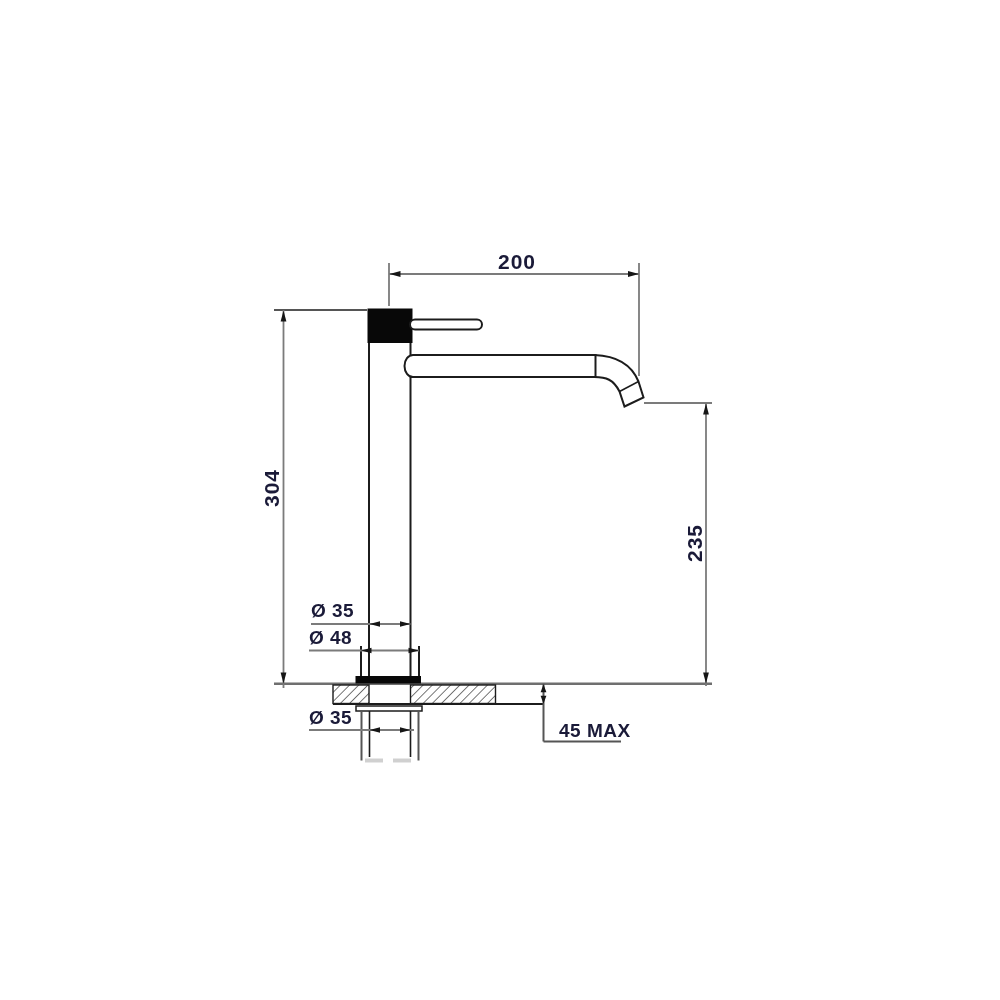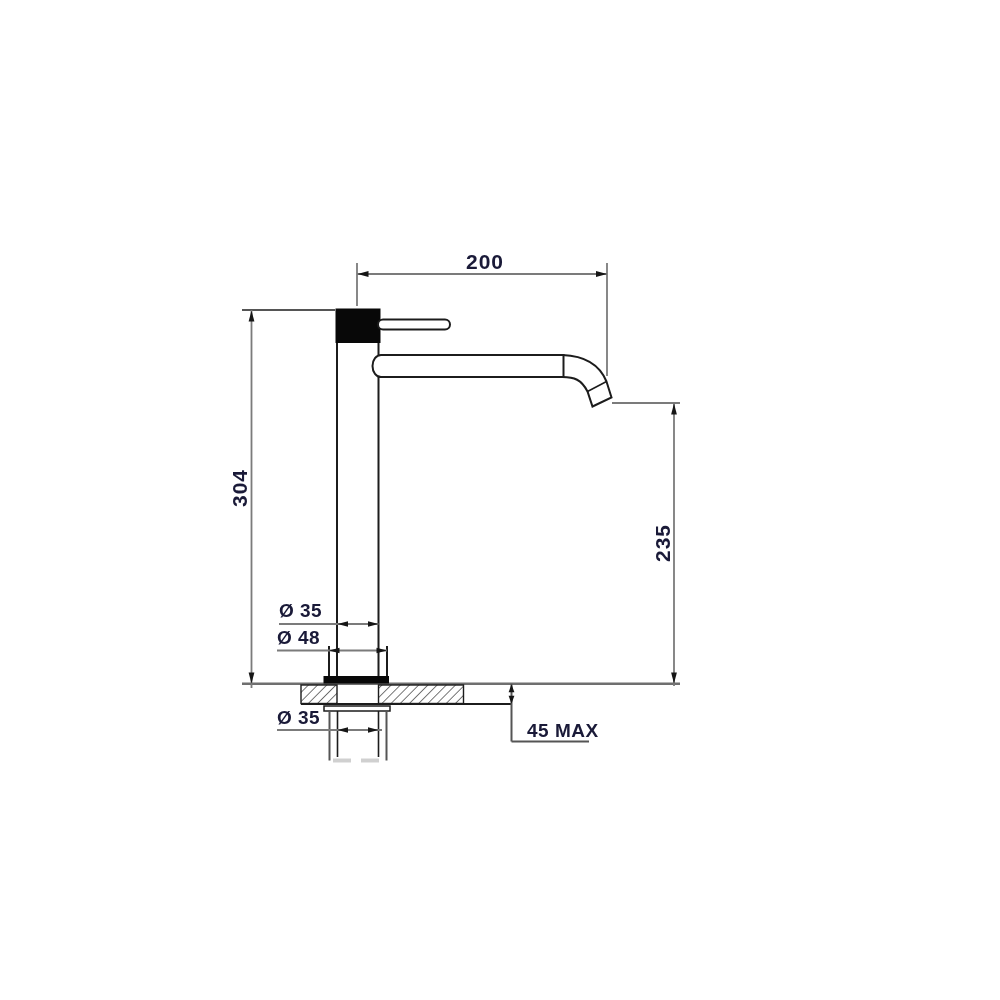--- a/index.html
+++ b/index.html
@@ -5,20 +5,21 @@
   html, body {
     margin: 0;
     padding: 0;
     background: var(--background, #fff);
   }
   .canvas-wrap {
     width: 796px;
     height: 1000px;
     position: relative;
     background: var(--background, #fff);
+    margin-left: 32px;
   }
   svg { display: block; }
 
   
   .obj      { stroke: var(--outline, #1c1c1c); stroke-width: 2;   fill: none; }
   .obj-thin { stroke: var(--outline, #1c1c1c); stroke-width: 1.5; fill: none; }
   .obj-fill-black { fill: var(--solid_fill, #080808); stroke: none; }
   .obj-fill-white { fill: var(--background, #ffffff); stroke: var(--outline, #1c1c1c); stroke-width: 2; }
   .washer   { fill: var(--background, #ffffff); stroke: var(--outline, #1c1c1c); stroke-width: 1.5; }
 

